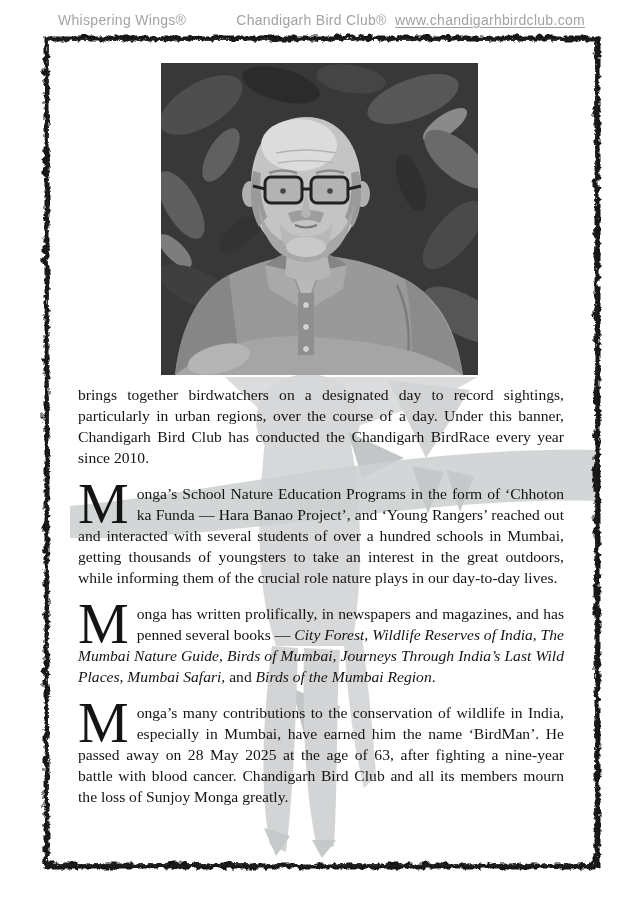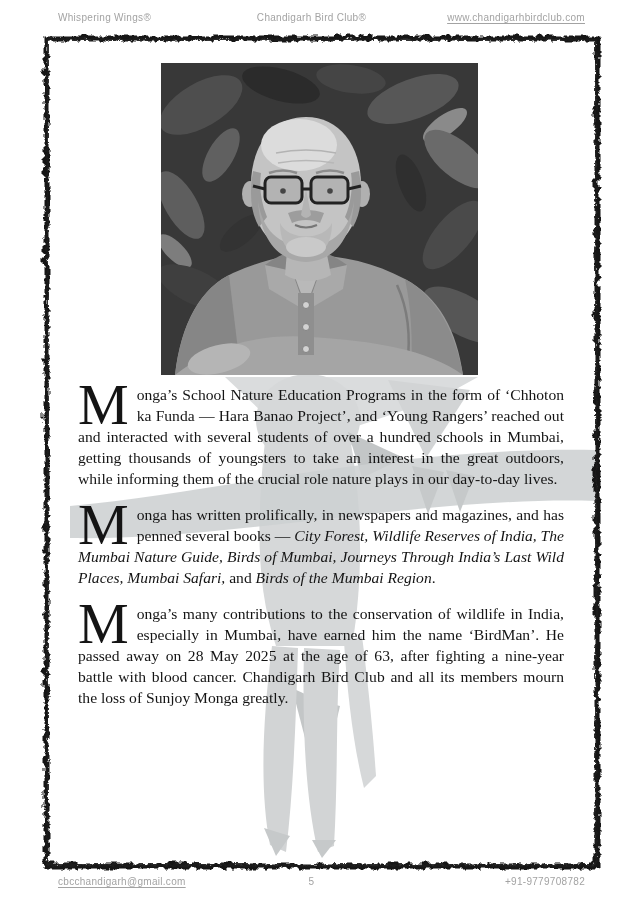--- a/index.html
+++ b/index.html
@@ -11,21 +11,21 @@
   }
   html,body{margin:0;padding:0;background:#fff;}
   .page{
     position:relative;width:640px;height:906px;background:var(--page_bg);
     font-family:"Liberation Serif", serif;overflow:hidden;
   }
   
   .meta{
     position:absolute;left:0;width:640px;height:16px;
     font-family:"Liberation Sans", sans-serif;
-    font-size:10px;letter-spacing:.3px;color:var(--meta_text);
+    font-size:14px;letter-spacing:.3px;color:var(--meta_text);
   }
   .meta .m-left{position:absolute;left:58px;top:0;}
   .meta .m-center{position:absolute;left:0;right:17px;top:0;text-align:center;}
   .meta .m-right{position:absolute;right:55px;top:0;}
   .meta a{color:var(--meta_text);text-decoration:underline;text-underline-offset:2px;cursor:pointer;}
   .hdr{top:12px;}
   .ftr{top:876px;}
   
   .frame{position:absolute;left:0;top:0;z-index:6;pointer-events:none;}
   
@@ -163,24 +163,20 @@
         <rect x="104" y="114" width="37" height="26" rx="6"></rect>
         <rect x="150" y="114" width="37" height="26" rx="6"></rect>
         <path d="M141 126 L150 126" fill="none"></path>
         <path d="M104 126 L92 123" fill="none"></path>
         <path d="M187 126 L200 123" fill="none"></path>
       </g>
     </svg>
   </figure>
 
   <main class="content">
+    <p class="para"><span><span>brings together birdwatchers on a designated day to record sightings, particularly in urban regions, over the course of a day. Under this banner, Chandigarh Bird Club has conducted the Chandigarh BirdRace every year since 2010.</span></span></p>
     <p class="para"><span class="dropcap">M</span><span><span>onga’s School Nature Education Programs in the form of ‘Chhoton ka Funda — Hara Banao Project’, and ‘Young Rangers’ reached out and interacted with several students of over a hundred schools in Mumbai, getting thousands of youngsters to take an interest in the great outdoors, while informing them of the crucial role nature plays in our day-to-day lives.</span></span></p>
     <p class="para"><span class="dropcap">M</span><span><span>onga has written prolifically, in newspapers and magazines, and has penned several books — </span><span class="it">City Forest, Wildlife Reserves of India, The Mumbai Nature Guide, Birds of Mumbai, Journeys Through India’s Last Wild Places, Mumbai Safari,</span><span> and </span><span class="it">Birds of the Mumbai Region</span><span>.</span></span></p>
     <p class="para"><span class="dropcap">M</span><span><span>onga’s many contributions to the conservation of wildlife in India, especially in Mumbai, have earned him the name ‘BirdMan’. He passed away on 28 May 2025 at the age of 63, after fighting a nine-year battle with blood cancer. Chandigarh Bird Club and all its members mourn the loss of Sunjoy Monga greatly.</span></span></p>
   </main>
 
-  <footer class="meta ftr">
-    <a class="m-left">cbcchandigarh@gmail.com</a>
-    <span class="m-center">5</span>
-    <span class="m-right">+91-9779708782</span>
-  </footer>
 
 </div>
 
 </body></html>

